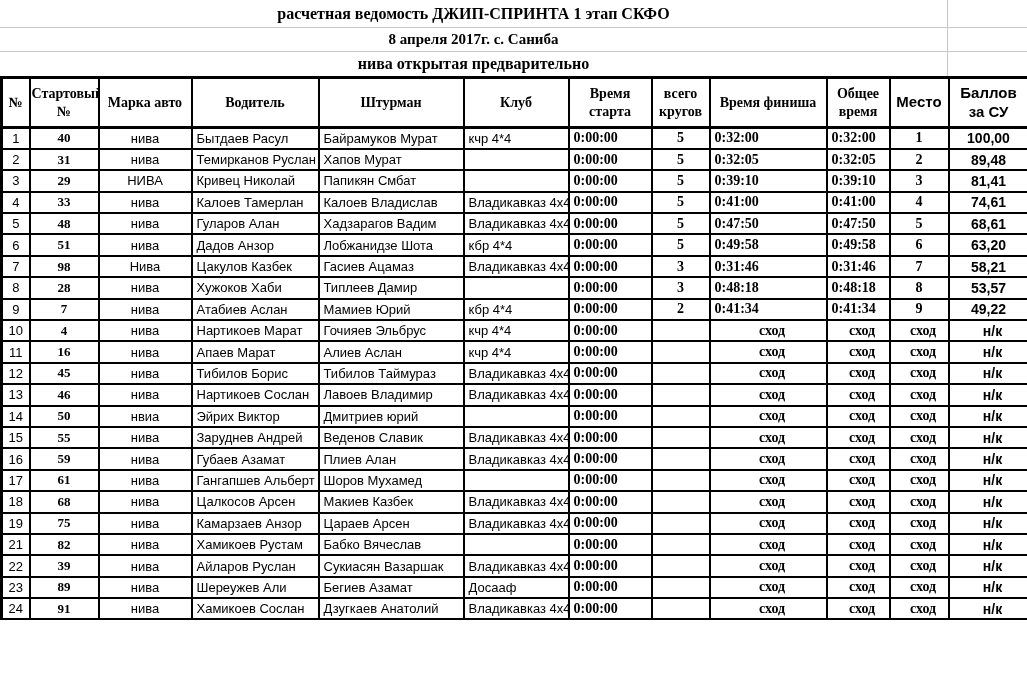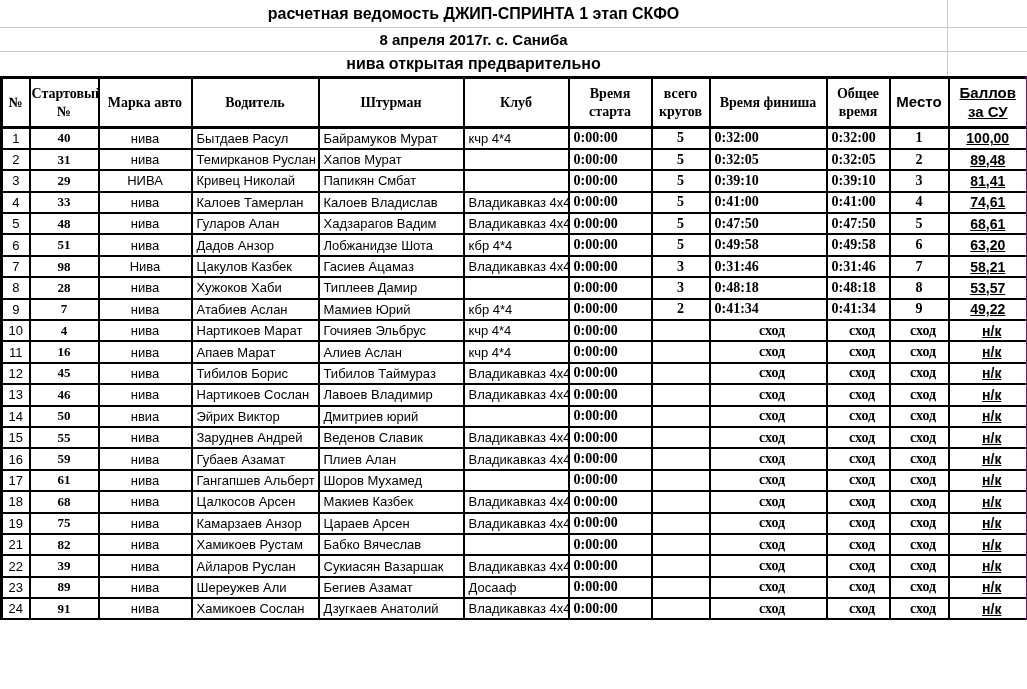--- a/index.html
+++ b/index.html
@@ -8,21 +8,21 @@
     width:1027px;height:689px;
     overflow:hidden;
     background:#fff;
     color:#000;
   }
   
   .trow{display:flex;border-bottom:1px solid #c9c9c9;box-sizing:border-box;}
   .tmain{
     width:947px;box-sizing:border-box;
     display:flex;align-items:center;justify-content:center;
-    font-family:Liberation Sans, sans-serif;
+    font-family:Liberation Serif, serif;
     font-weight:bold;
   }
   .tside{flex:1;border-left:1px solid #c9c9c9;}
   .trow1{height:28px;} .trow1 .tmain{font-size:16px;}
   .trow2{height:24px;} .trow2 .tmain{font-size:15px;}
   .trow3{height:24px;border-bottom:none;} .trow3 .tmain{font-size:16px;}
   
   table{border-collapse:collapse;table-layout:fixed;width:1027px;}
   th,td{
     box-sizing:border-box;
@@ -35,21 +35,21 @@
     height:50px;
     font-family:"Liberation Serif","DejaVu Serif",serif;
     font-weight:bold;font-size:14px;line-height:1.25;
     text-align:center;
     border-top:3px solid #000;border-bottom:3px solid #000;
     white-space:normal;
     padding:0 1px;
   }
   th.h-sans{font-family:"Liberation Sans","DejaVu Sans",sans-serif;font-size:15px;}
   th:first-child,td:first-child{border-left:3px solid #000;}
-  th:last-child,td:last-child{border-right:5px solid #701a75;text-decoration:underline;}
+  th:last-child,td:last-child{border-right:2px solid #701a75;}
   td{height:21.4px;}
   
   .c-num   {font-family:"Liberation Sans","DejaVu Sans",sans-serif;font-size:13px;text-align:center;}
   .c-start {font-family:"Liberation Serif","DejaVu Serif",serif;font-weight:bold;font-size:13px;text-align:center;margin-top:16px;}
   .c-brand {font-family:"Liberation Sans","DejaVu Sans",sans-serif;font-size:13px;text-align:center;}
   .c-name  {font-family:"Liberation Sans","DejaVu Sans",sans-serif;font-size:13px;text-align:left;padding-left:4px;}
   .c-time  {font-family:"Liberation Serif","DejaVu Serif",serif;font-weight:bold;font-size:14px;text-align:left;padding-left:4px;}
   .c-laps  {font-family:"Liberation Serif","DejaVu Serif",serif;font-weight:bold;font-size:14px;text-align:center;}
   .c-place {font-family:"Liberation Serif","DejaVu Serif",serif;font-weight:bold;font-size:14px;text-align:center;}
   .c-points{font-family:"Liberation Sans","DejaVu Sans",sans-serif;font-weight:bold;font-size:14px;text-align:center;}

